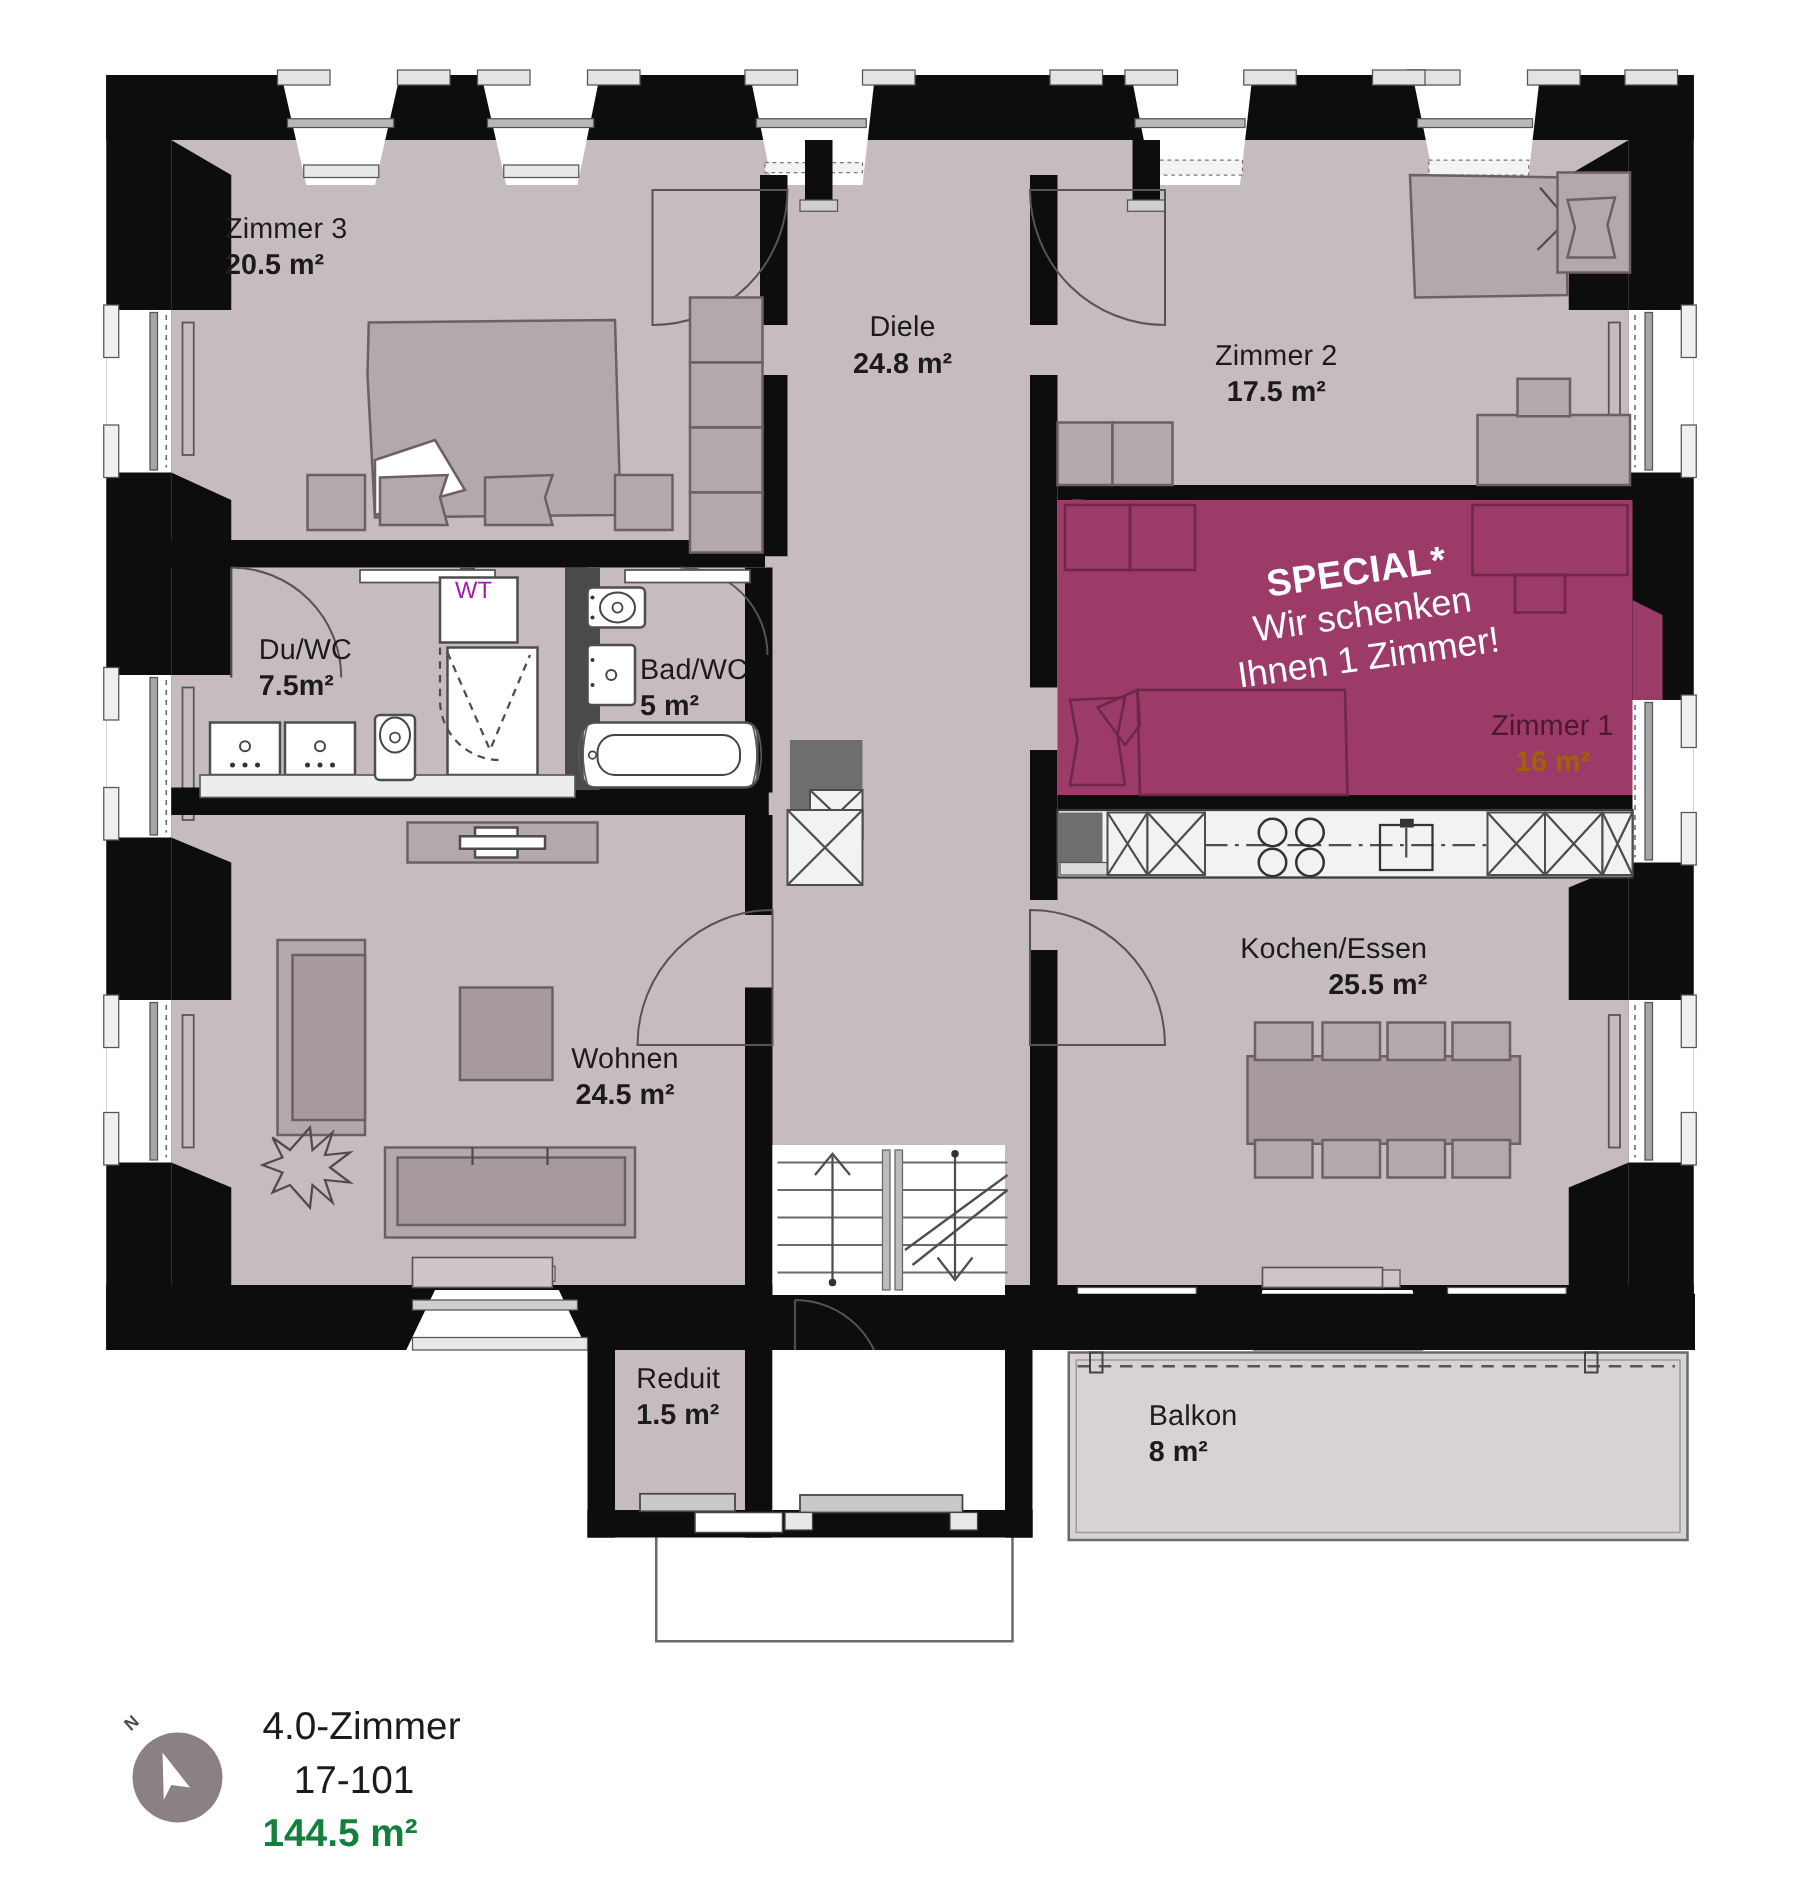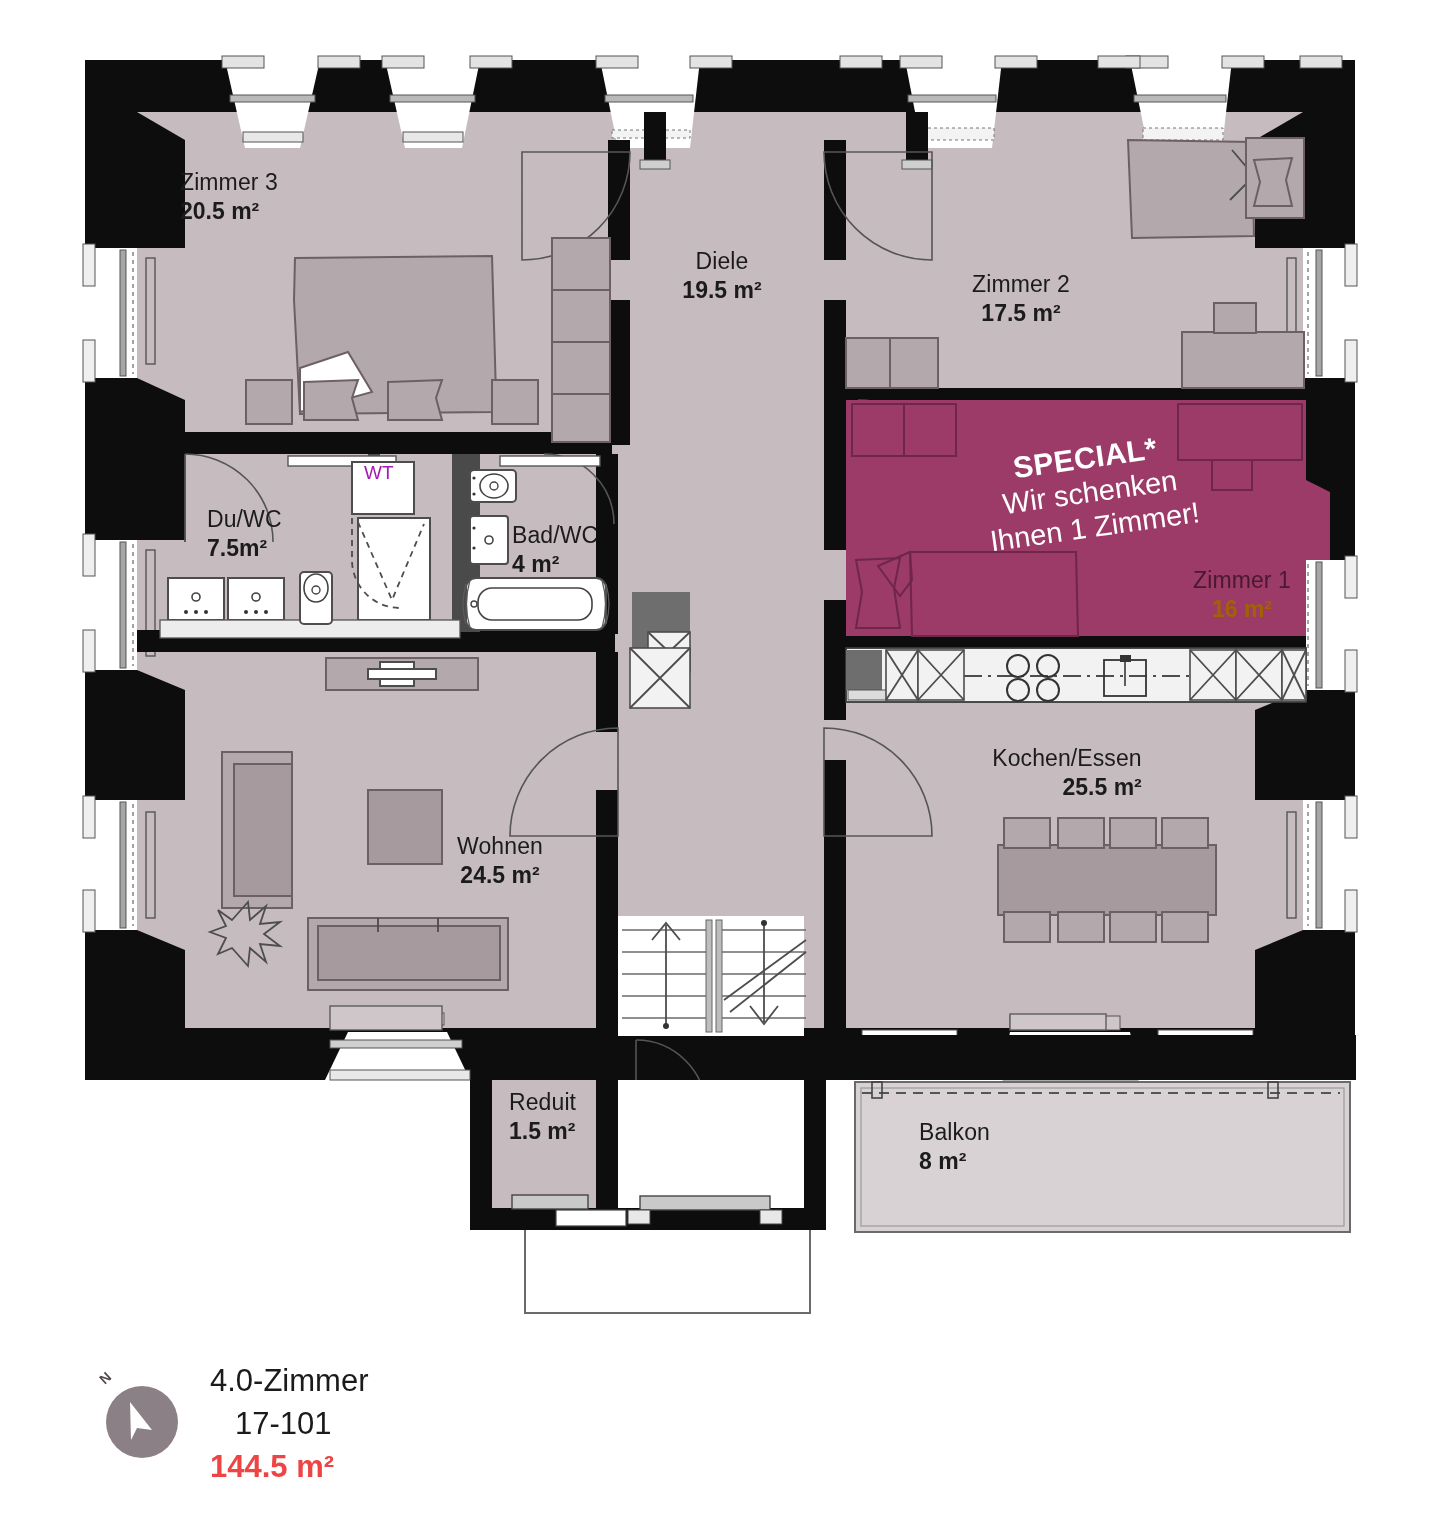--- a/index.html
+++ b/index.html
@@ -21,21 +21,21 @@
   #special .s3{font-size:29px;font-weight:400;line-height:1.2;}
   
   #legend{position:absolute;left:100px;top:1360px;width:430px;height:130px;}
   #compass{position:absolute;left:6px;top:26px;width:72px;height:72px;
            border-radius:50%;background:#8b8085;}
   #compass .nmark{position:absolute;left:-6px;top:-16px;font-size:14px;color:#55484d;
                   transform:rotate(-42deg);font-weight:600;}
   #legend .ltxt{position:absolute;left:110px;top:0px;}
   #legend .l1{font-size:31px;color:#1b1b1b;line-height:1.38;}
   #legend .l2{font-size:31px;color:#1b1b1b;line-height:1.38;margin-left:25px;}
-  #legend .l3{font-size:31px;color:#ef4444;font-weight:700;line-height:1.38;}
+  #legend .l3{font-size:31px;color:#15803d;font-weight:700;line-height:1.38;}
 </style>
 </head>
 <body>
 
 <svg id="plan" viewBox="0 0 1440 1520">
   <defs>
     <style>
       .wall{fill:#0d0d0d;}
       .floor{fill:#c6bcbf;}
       .floorL{fill:#d8d2d4;}
@@ -502,36 +502,36 @@
 
 </svg>
 
 <div class="lbl" style="left:180px;top:168px;">
   <span class="n">Zimmer 3</span>
   <span class="a">20.5 m²</span>
 </div>
 
 <div class="lbl c" style="left:722px;top:247px;">
   <span class="n">Diele</span>
-  <span class="a">19.5 m²</span>
+  <span class="a">24.8 m²</span>
 </div>
 
 <div class="lbl c" style="left:1021px;top:270px;">
   <span class="n">Zimmer 2</span>
   <span class="a">17.5 m²</span>
 </div>
 
 <div class="lbl" style="left:207px;top:505px;">
   <span class="n">Du/WC</span>
   <span class="a">7.5m²</span>
 </div>
 
 <div class="lbl" style="left:512px;top:521px;">
   <span class="n">Bad/WC</span>
-  <span class="a">4 m²</span>
+  <span class="a">5 m²</span>
 </div>
 
 <div class="lbl c onmag" style="left:1242px;top:566px;">
   <span class="n">Zimmer 1</span>
   <span class="a">16 m²</span>
 </div>
 
 <div class="lbl c" style="left:1067px;top:744px;text-align:right;">
   <span class="n">Kochen/Essen</span>
   <span class="a">25.5 m²</span>

